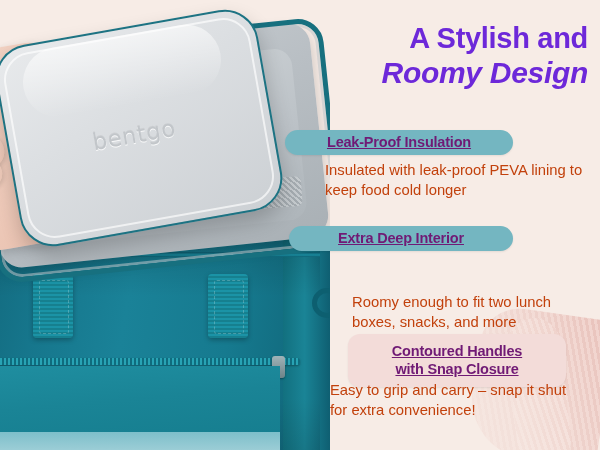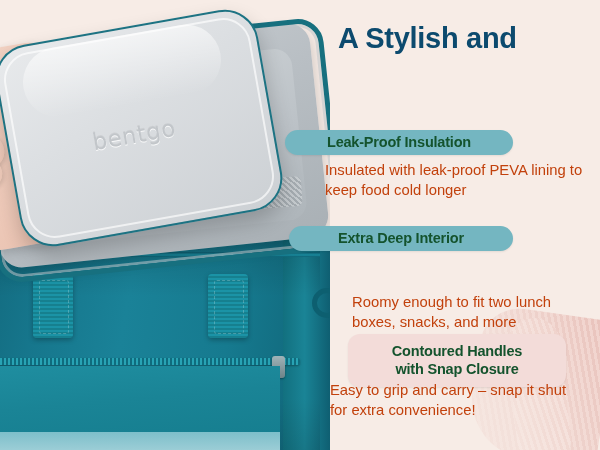--- a/index.html
+++ b/index.html
@@ -152,31 +152,32 @@
     background:repeating-linear-gradient(78deg,#f4d9d4 0 3px,#ecc6bf 3px 6px);
     border-radius:28px;transform:rotate(-6deg);opacity:.9;
   }
   .pink-veil{
     position:absolute;right:0;bottom:0;width:190px;height:170px;
     background:linear-gradient(250deg,rgba(247,236,230,0) 0%,rgba(247,236,230,.72) 55%,rgba(247,236,230,.94) 100%);
   }
 
   
   .headline{
-    position:absolute;left:338px;top:22px;width:258px;text-align:left;
-    color:#0c4a6e;line-height:1.12;
+    position:absolute;left:330px;top:22px;width:258px;text-align:right;
+    color:#6d28d9;line-height:1.12;
   }
   .headline .l1{font-size:29px;font-weight:700;letter-spacing:-.3px;display:block;}
   .headline .l2{font-size:30px;font-weight:700;font-style:italic;letter-spacing:-.3px;display:block;margin-top:2px;}
   .pill{
     position:absolute;height:25px;line-height:25px;
     border-radius:13px;
-    font-size:14.5px;font-weight:700;color:#14532d;
+    font-size:14.5px;font-weight:700;color:#701a75;
     text-align:center;letter-spacing:-.2px;
     box-shadow:0 1px 2px rgba(0,0,0,.08);
+    text-decoration:underline;
   }
   .pill.teal{background:#74b6c1;}
   .pill.pink{
     background:#f3dcd9;border-radius:12px;height:auto;line-height:1.25;
     padding:8px 18px 9px;font-size:14.5px;
   }
   .desc{
     position:absolute;color:#c2410c;font-size:14.8px;line-height:1.32;font-weight:400;
   }
 
@@ -231,20 +232,21 @@
     <div class="icepack-gloss"></div>
     <div class="brand">bentgo</div>
   </div>
 
   <div class="pink-strap"></div>
   <div class="pink-strap-2"></div>
   <div class="pink-veil"></div>
 
   <div class="headline">
     <span class="l1">A Stylish and</span>
+    <span class="l2">Roomy Design</span>
   </div>
 
   <div class="pill teal" id="f1-pill">Leak-Proof Insulation</div>
   <div class="desc" id="f1-desc">Insulated with leak-proof PEVA lining to keep food cold longer</div>
 
   <div class="pill teal" id="f2-pill">Extra Deep Interior</div>
   <div class="desc" id="f2-desc">Roomy enough to fit two lunch boxes, snacks, and more</div>
 
   <div class="pill pink" id="f3-pill">
     <div>Contoured Handles</div>

